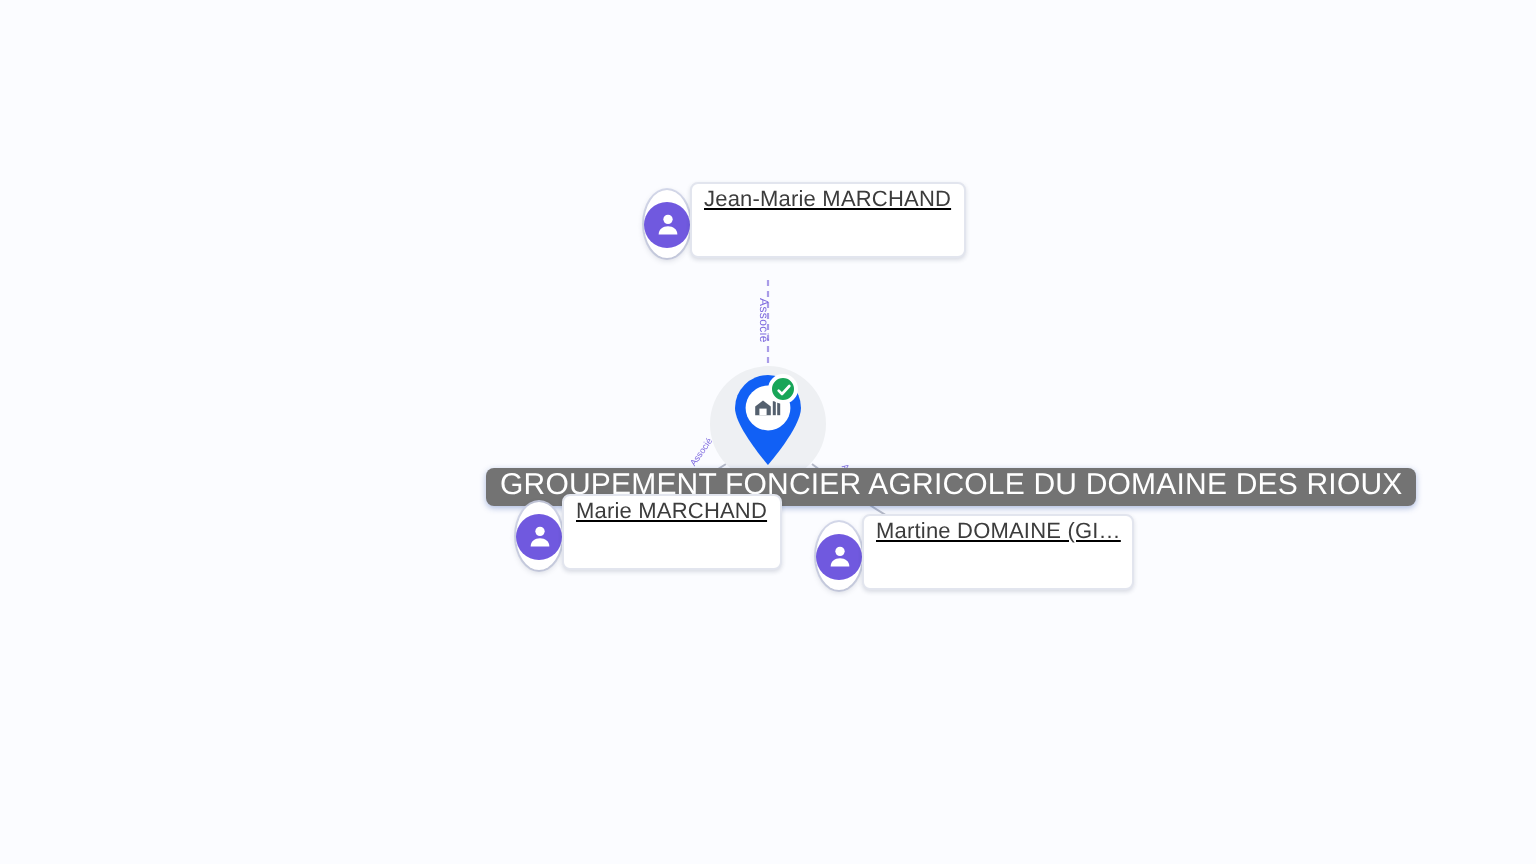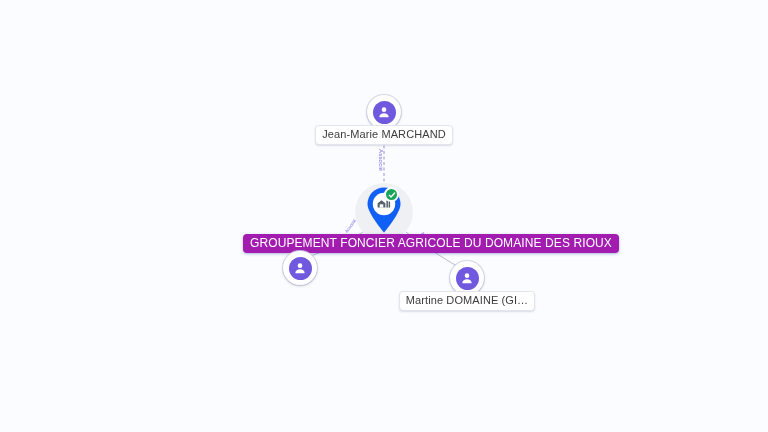--- a/index.html
+++ b/index.html
@@ -23,22 +23,22 @@
     left: 0;
     top: 0;
     width: 768px;
     height: 432px;
   }
 
   
   .person-node {
     position: absolute;
     display: flex;
-    flex-direction: column;
-    align-items: center;
+    flex-direction: row;
+    text-decoration: underline;
   }
   .avatar-disc {
     width: 34px;
     height: 34px;
     border-radius: 50%;
     background: #ffffff;
     box-shadow: 0 1px 3px rgba(40,50,80,.22), 0 0 0 1px rgba(210,215,235,.85);
     display: flex;
     align-items: center;
     justify-content: center;
@@ -106,25 +106,25 @@
     align-items: center;
     justify-content: center;
   }
   .verified-badge svg { display: block; }
 
   
   #company-banner {
     position: absolute;
     left: 243px;
     top: 234px;
-    background: #a21caf;
+    background: #737373;
     color: #ffffff;
     border-radius: 4px;
     padding: 3px 7px 4px 7px;
-    font-size: 12px;
+    font-size: 15px;
     line-height: 12px;
     letter-spacing: .1px;
     white-space: nowrap;
     box-shadow: 0 1px 3px rgba(20,60,160,.35);
   }
 
   
   .edge-label-vertical {
     position: absolute;
     color: #7e6adf;
@@ -211,20 +211,21 @@
 
   <div class="person-node" style="left:258px; top:251px; width:84px;">
     <div class="avatar-disc">
       <div class="avatar-inner">
         <svg width="14" height="14" viewBox="0 0 24 24" fill="#ffffff">
           <circle cx="12" cy="8" r="4"></circle>
           <path d="M4 21c0-4.4 3.6-7 8-7s8 2.6 8 7z"></path>
         </svg>
       </div>
     </div>
+    <div class="node-chip">Marie MARCHAND</div>
   </div>
 
   <div class="person-node" style="left:408px; top:261px; width:118px;">
     <div class="avatar-disc">
       <div class="avatar-inner">
         <svg width="14" height="14" viewBox="0 0 24 24" fill="#ffffff">
           <circle cx="12" cy="8" r="4"></circle>
           <path d="M4 21c0-4.4 3.6-7 8-7s8 2.6 8 7z"></path>
         </svg>
       </div>

